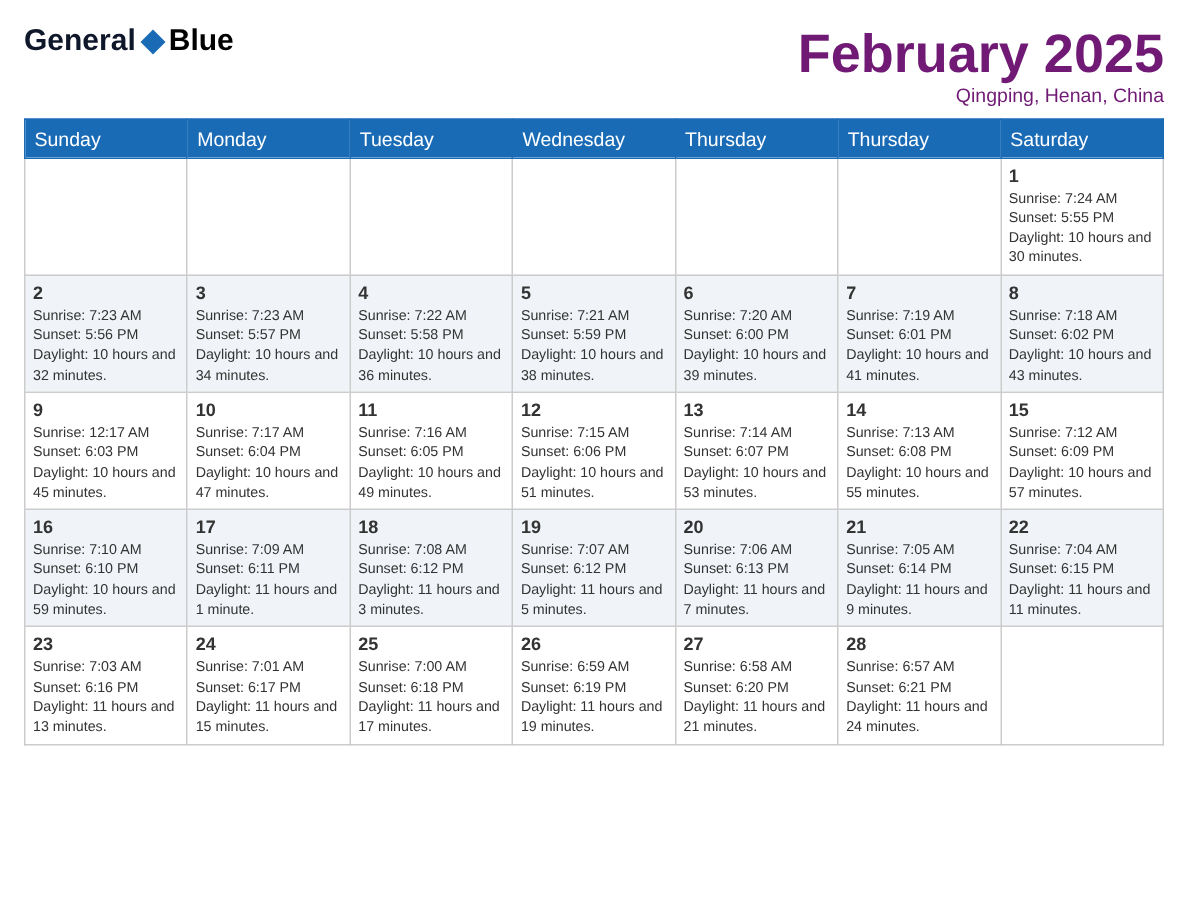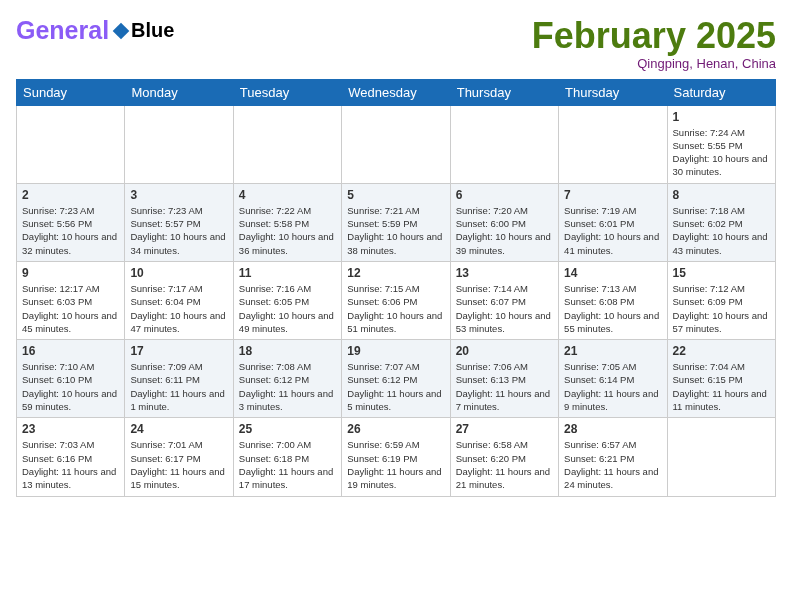--- a/index.html
+++ b/index.html
@@ -20,41 +20,41 @@
       display: flex;
       flex-direction: column;
       align-items: flex-start;
     }
     .logo-text {
       display: flex;
       align-items: center;
       gap: 0;
     }
     .logo-general {
-      font-size: 25px;
+      font-size: 20px;
       font-weight: bold;
-      color: #8b5cf6;
+      color: #0f172a;
     }
     .logo-blue {
       font-size: 20px;
       font-weight: bold;
       color: #000000;
     }
     .logo-icon {
       width: 20px;
       height: 20px;
       margin-left: 2px;
     }
     .title-block {
       text-align: right;
     }
     .month-title {
       font-size: 36px;
       font-weight: bold;
-      color: #4d7c0f;
+      color: #701a75;
       line-height: 1.1;
     }
     .location {
       font-size: 13px;
       color: #701a75;
     }
     .calendar {
       width: 100%;
       border-collapse: collapse;
       border: 1px solid #ccc;

